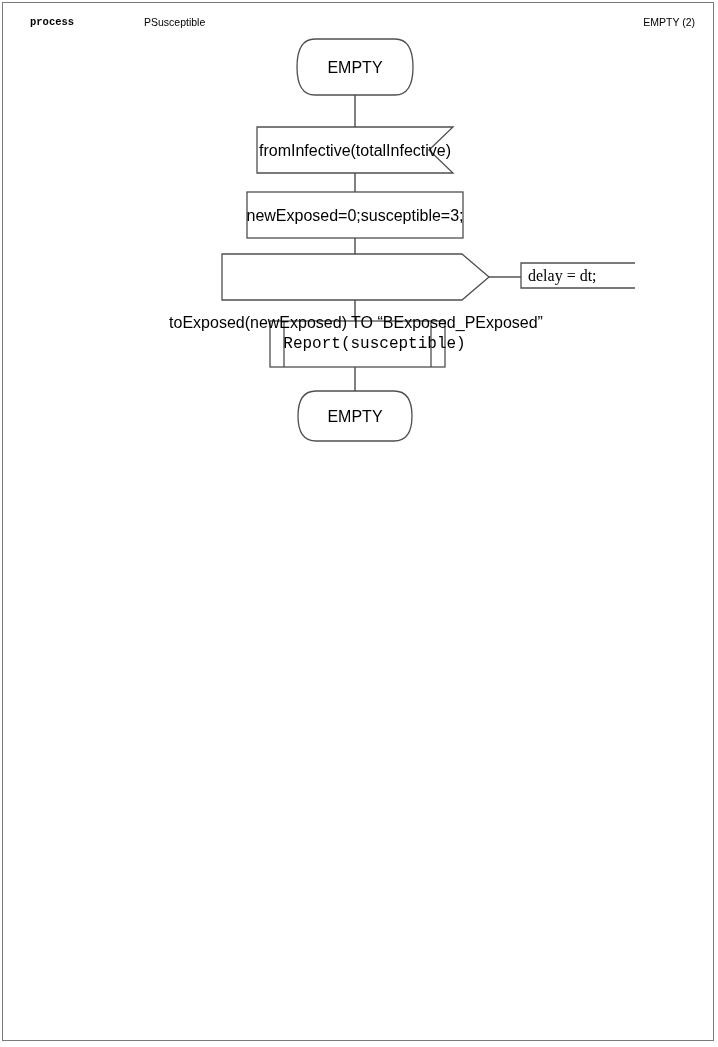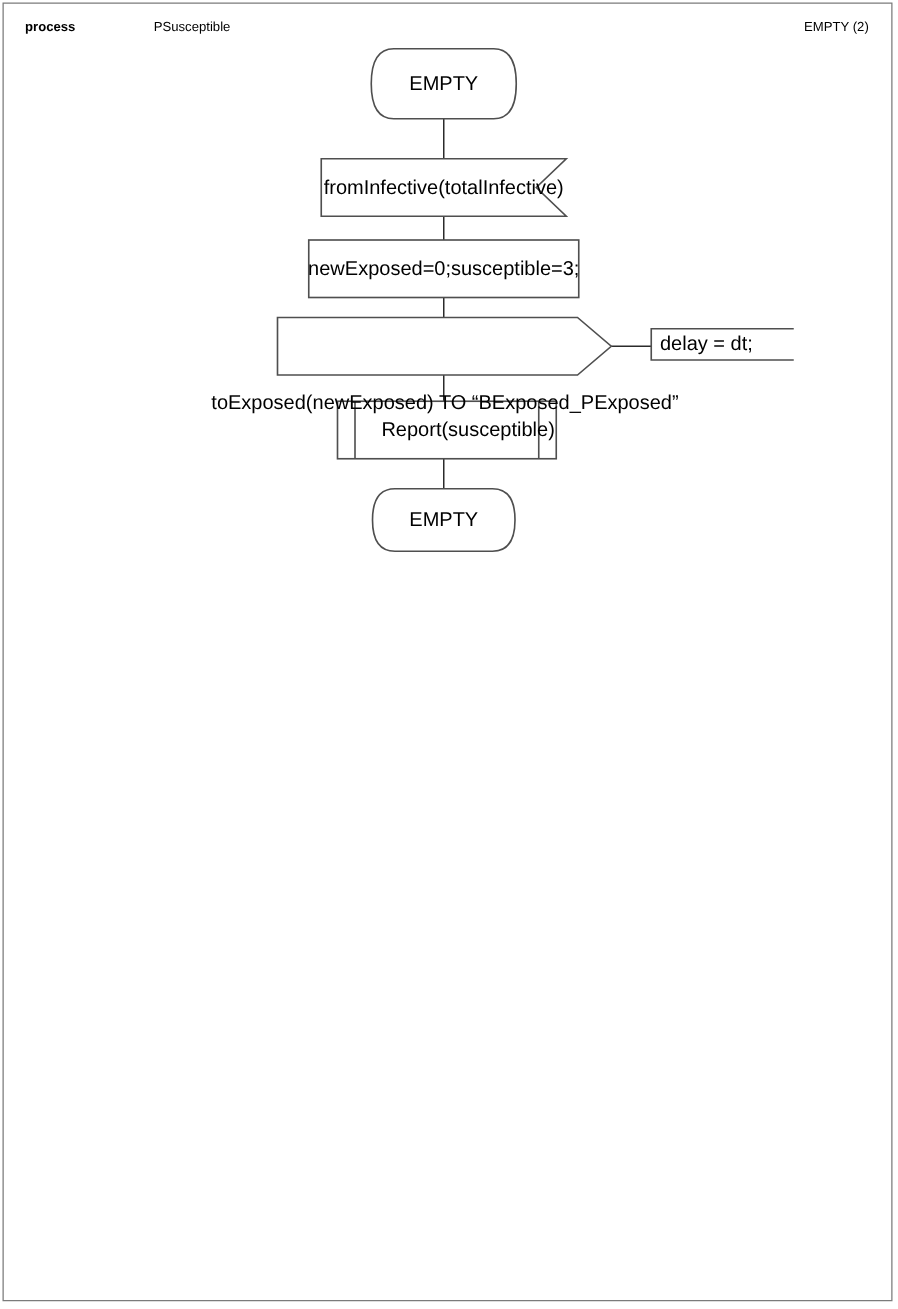--- a/index.html
+++ b/index.html
@@ -24,22 +24,22 @@
     border: 1px solid #7b7b7b;
     box-sizing: border-box;
     background: #ffffff;
   }
   .hdr-text {
     position: absolute;
     font-size: 10.5px;
     color: #000000;
     white-space: nowrap;
   }
-  .hdr-kind { left: 20px; top: 16px; font-weight: bold; }
-  .hdr-name { left: 75px; top: 16px; padding-left: 48px; }
+  .hdr-kind { left: 30px; top: 16px; font-weight: bold; font-family: Liberation Mono, monospace; }
+  .hdr-name { left: 96px; top: 16px; padding-left: 48px; }
   .hdr-page { top: 16px; right: 23px; }
   svg.diagram {
     position: absolute;
     left: 0;
     top: 0;
   }
   .node-label {
     position: absolute;
     display: flex;
     align-items: center;
@@ -47,27 +47,28 @@
     text-align: center;
     font-size: 16px;
     line-height: 13px;
     color: #000000;
     white-space: nowrap;
     pointer-events: none;
   }
   .node-label.left-align {
     justify-content: flex-start;
     text-align: left;
+    font-family: Liberation Serif, serif;
   }
   .lbl-state-start { left: 297px; top: 39px;  width: 116px; height: 56px; }
   .lbl-input       { left: 257px; top: 127px; width: 196px; height: 46px; }
   .lbl-task        { left: 247px; top: 192px; width: 216px; height: 46px; flex-direction: row; }
   .lbl-output      { left: 222px; top: 254px; width: 268px; height: 46px; margin-top: 45px; }
   .lbl-comment     { left: 528px; top: 263px; width: 104px; height: 25px; }
-  .lbl-procedure   { left: 270px; top: 321px; width: 209px; height: 46px; }
+  .lbl-procedure   { left: 270px; top: 321px; width: 209px; height: 46px; font-family: Liberation Mono, monospace; }
   .lbl-state-end   { left: 298px; top: 391px; width: 114px; height: 50px; }
 </style>
 </head>
 <body>
 
 <div class="canvas">
 
   <div class="page-frame"></div>
 
   <div class="hdr-text hdr-kind">process</div>

